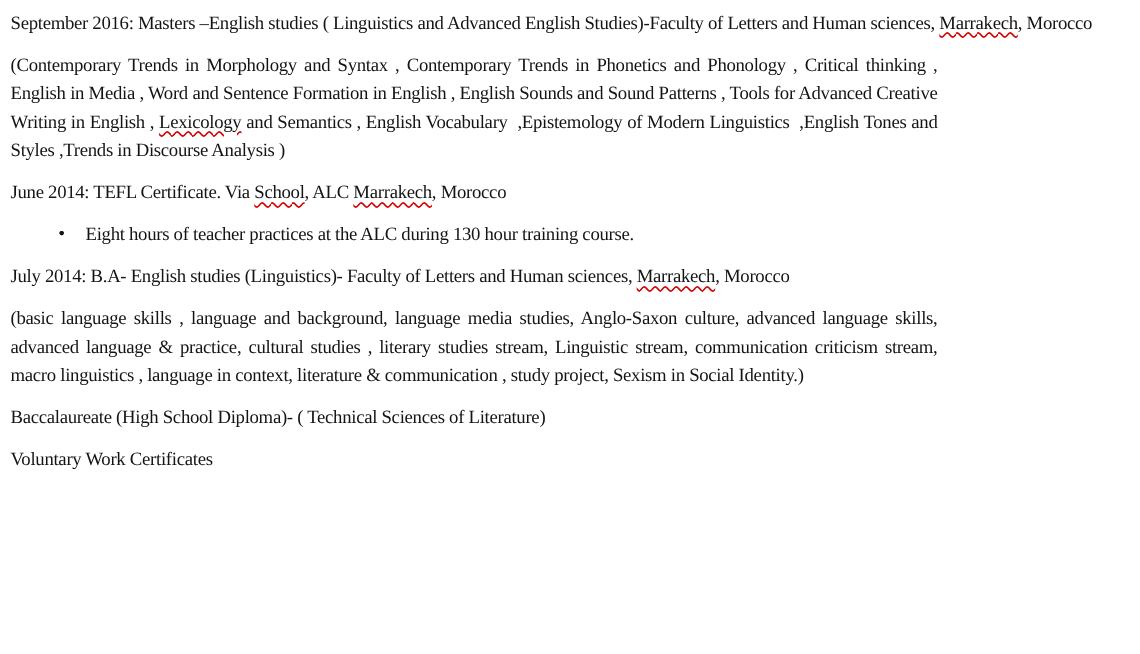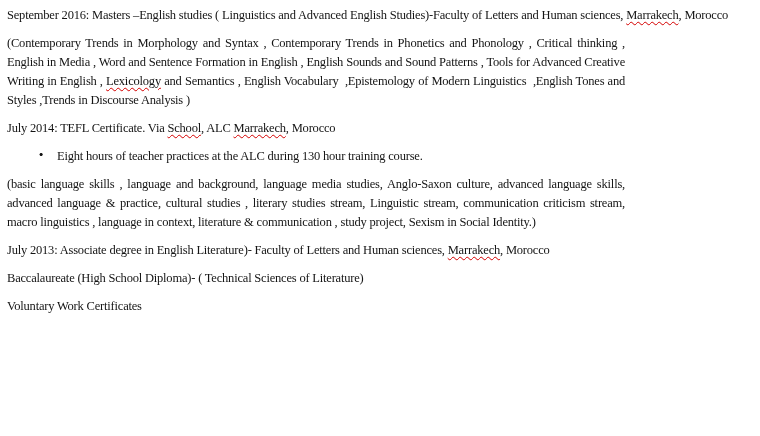--- a/index.html
+++ b/index.html
@@ -50,22 +50,22 @@
     text-decoration-thickness: 1px;
     text-underline-offset: 2px;
   }
 </style>
 </head>
 <body>
 
 <div id="doc">
     <p class="par line"><span>September 2016: Masters –English studies ( Linguistics and Advanced English Studies)-Faculty of Letters and Human sciences, </span><span class="misspell">Marrakech</span><span>, Morocco</span></p>
     <p class="par"><span>(Contemporary Trends in Morphology and Syntax , Contemporary Trends in Phonetics and Phonology , Critical thinking , English in Media , Word and Sentence Formation in English , English Sounds and Sound Patterns , Tools for Advanced Creative Writing in English , </span><span class="misspell">Lexicology</span><span> and Semantics , English Vocabulary &nbsp;,Epistemology of Modern Linguistics &nbsp;,English Tones and Styles ,Trends in Discourse Analysis )</span></p>
-    <p class="par line"><span>July 2014: TEFL Certificate. Via </span><span class="misspell">School</span><span>, ALC </span><span class="misspell">Marrakech</span><span>, Morocco</span></p>
+    <p class="par line"><span>June 2014: TEFL Certificate. Via </span><span class="misspell">School</span><span>, ALC </span><span class="misspell">Marrakech</span><span>, Morocco</span></p>
     <ul class="bullets">
       <li><span class="bullet-glyph">•</span></li>
       <li><span class="bullet-glyph">•</span><span>Eight hours of teacher practices at the ALC during 130 hour training course.</span></li>
     </ul>
+    <p class="par line"><span>July 2014: B.A- English studies (Linguistics)- Faculty of Letters and Human sciences, </span><span class="misspell">Marrakech</span><span>, Morocco</span></p>
     <p class="par"><span>(basic language skills , language and background, language media studies, Anglo-Saxon culture, advanced language skills, advanced language &amp; practice, cultural studies , literary studies stream, Linguistic stream, communication criticism stream, macro linguistics , language in context, literature &amp; communication , study project, Sexism in Social Identity.)</span></p>
-    <p class="par line"><span>July 2013: Associate degree in English Literature)- Faculty of Letters and Human sciences, </span><span class="misspell">Marrakech</span><span>, Morocco</span></p>
     <p class="par line"><span>Baccalaureate (High School Diploma)- ( Technical Sciences of Literature)</span></p>
     <p class="par line"><span>Voluntary Work Certificates</span></p>
   </div>
 
 </body></html>

